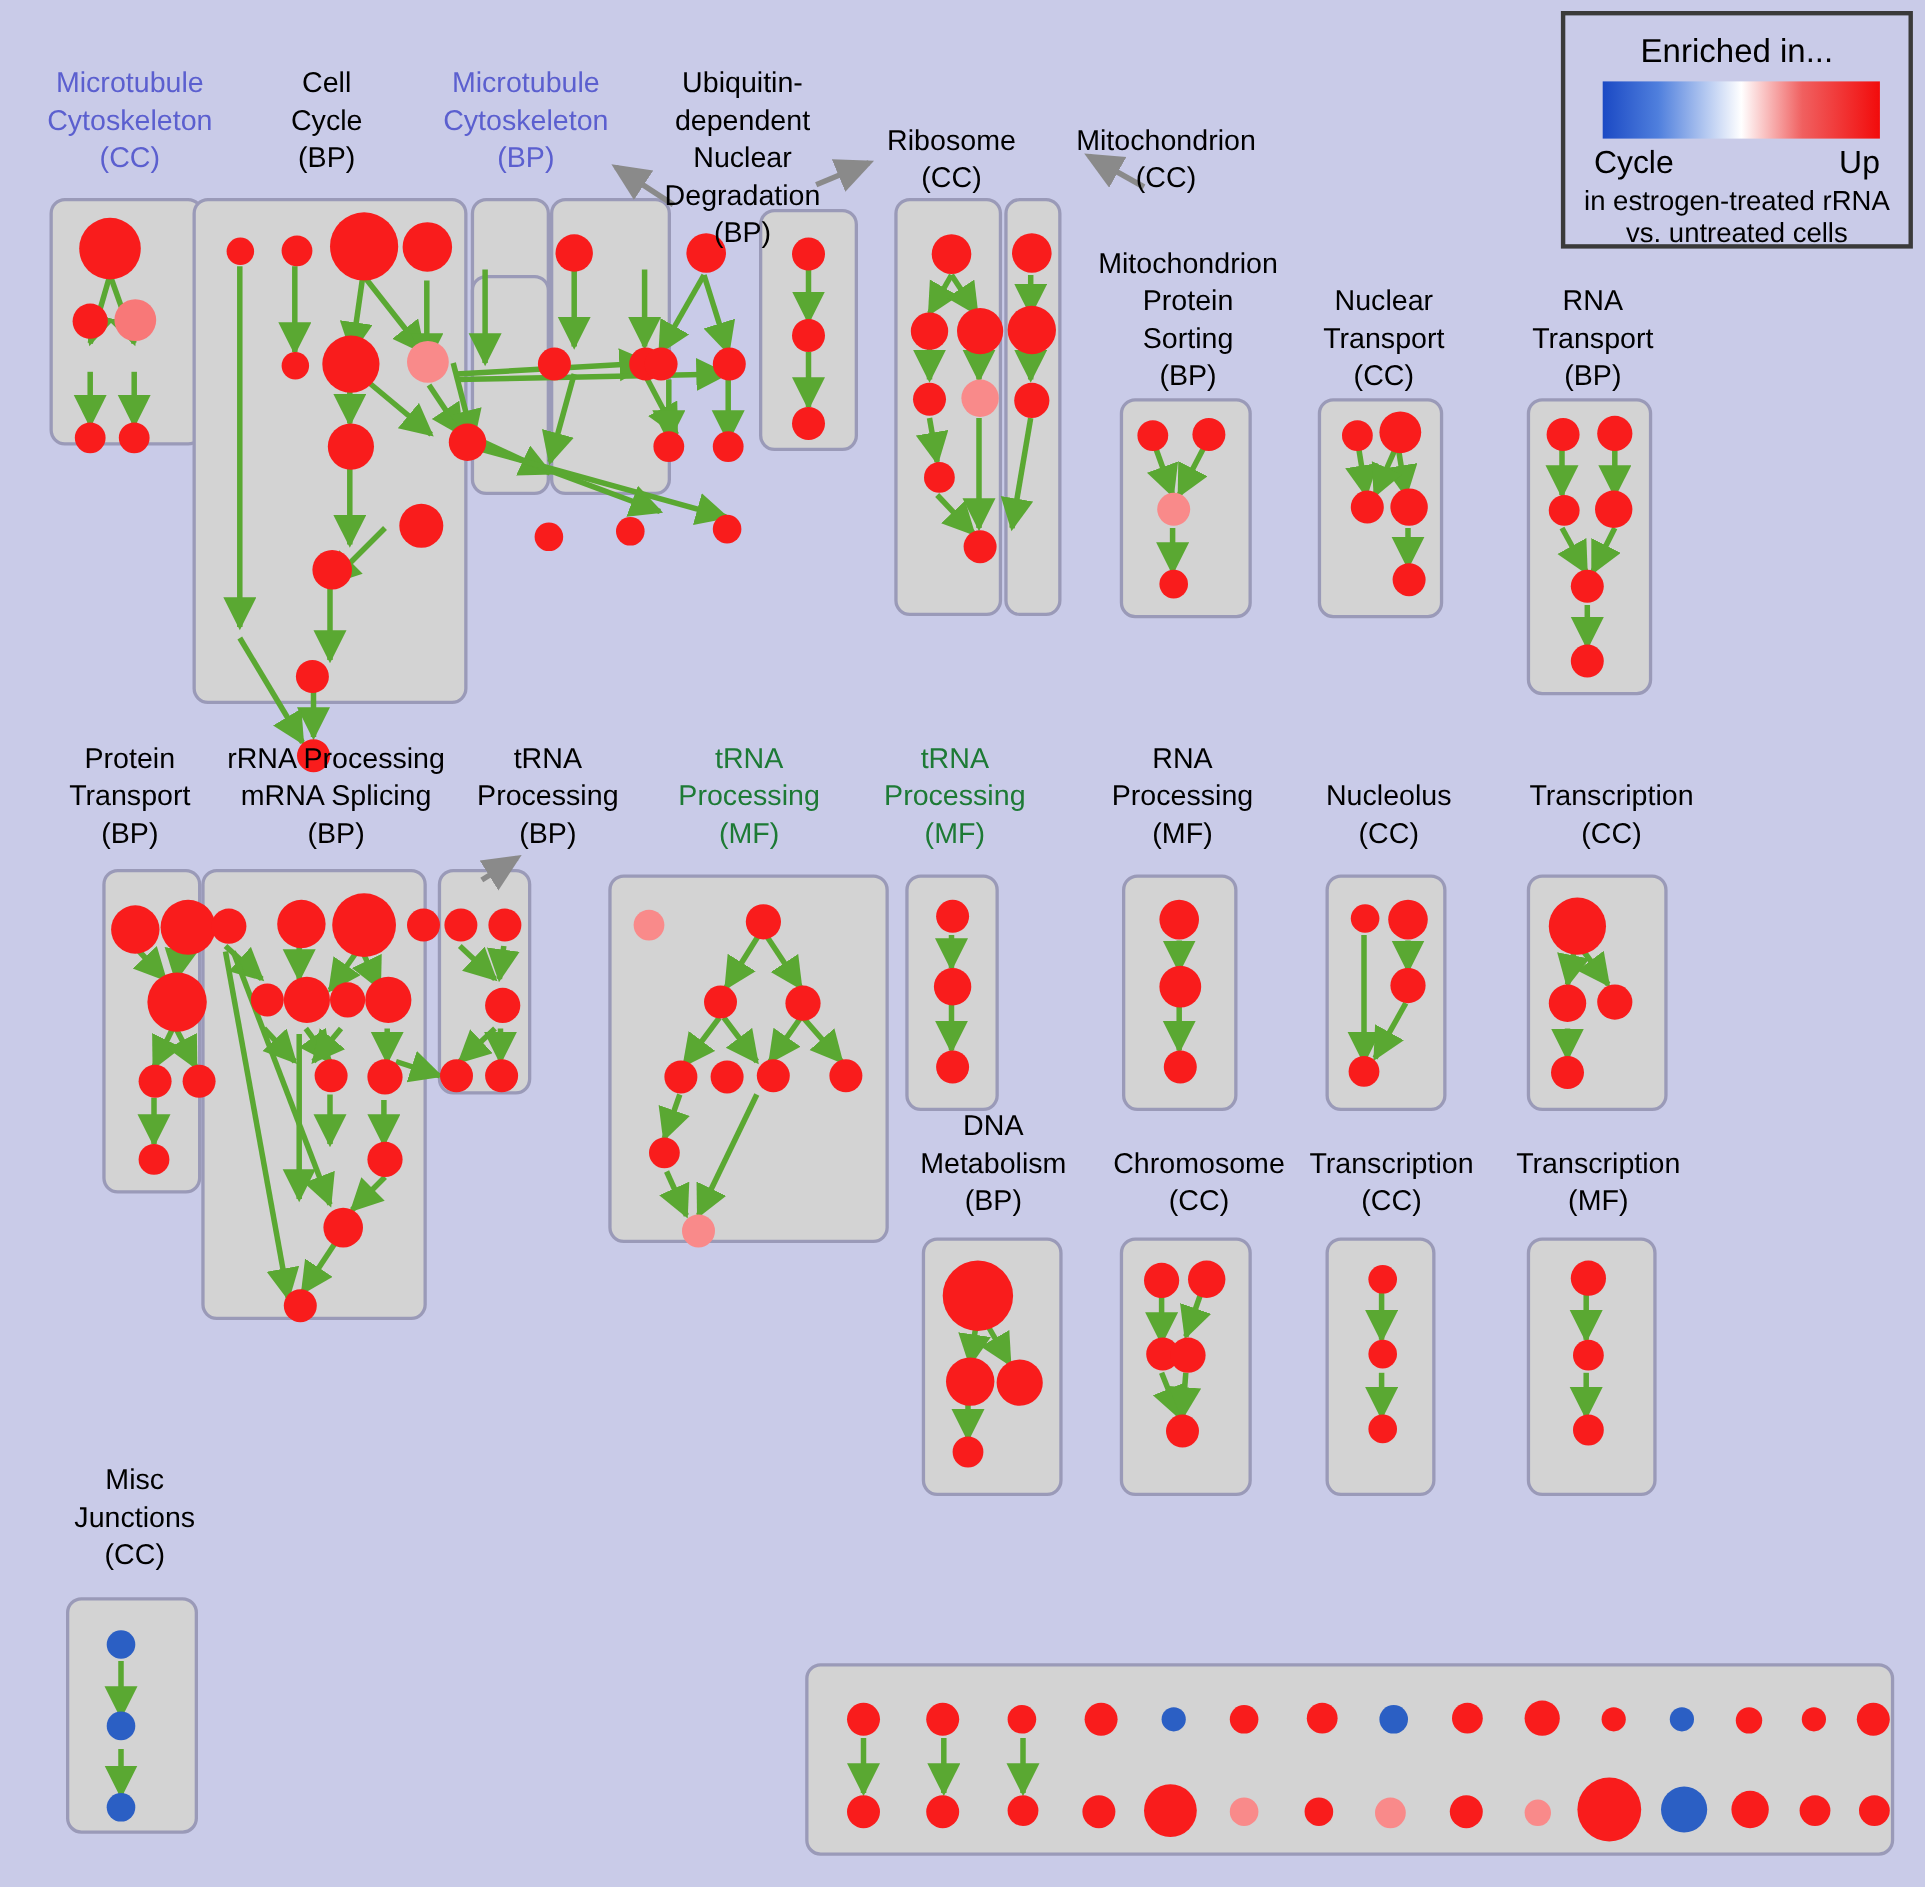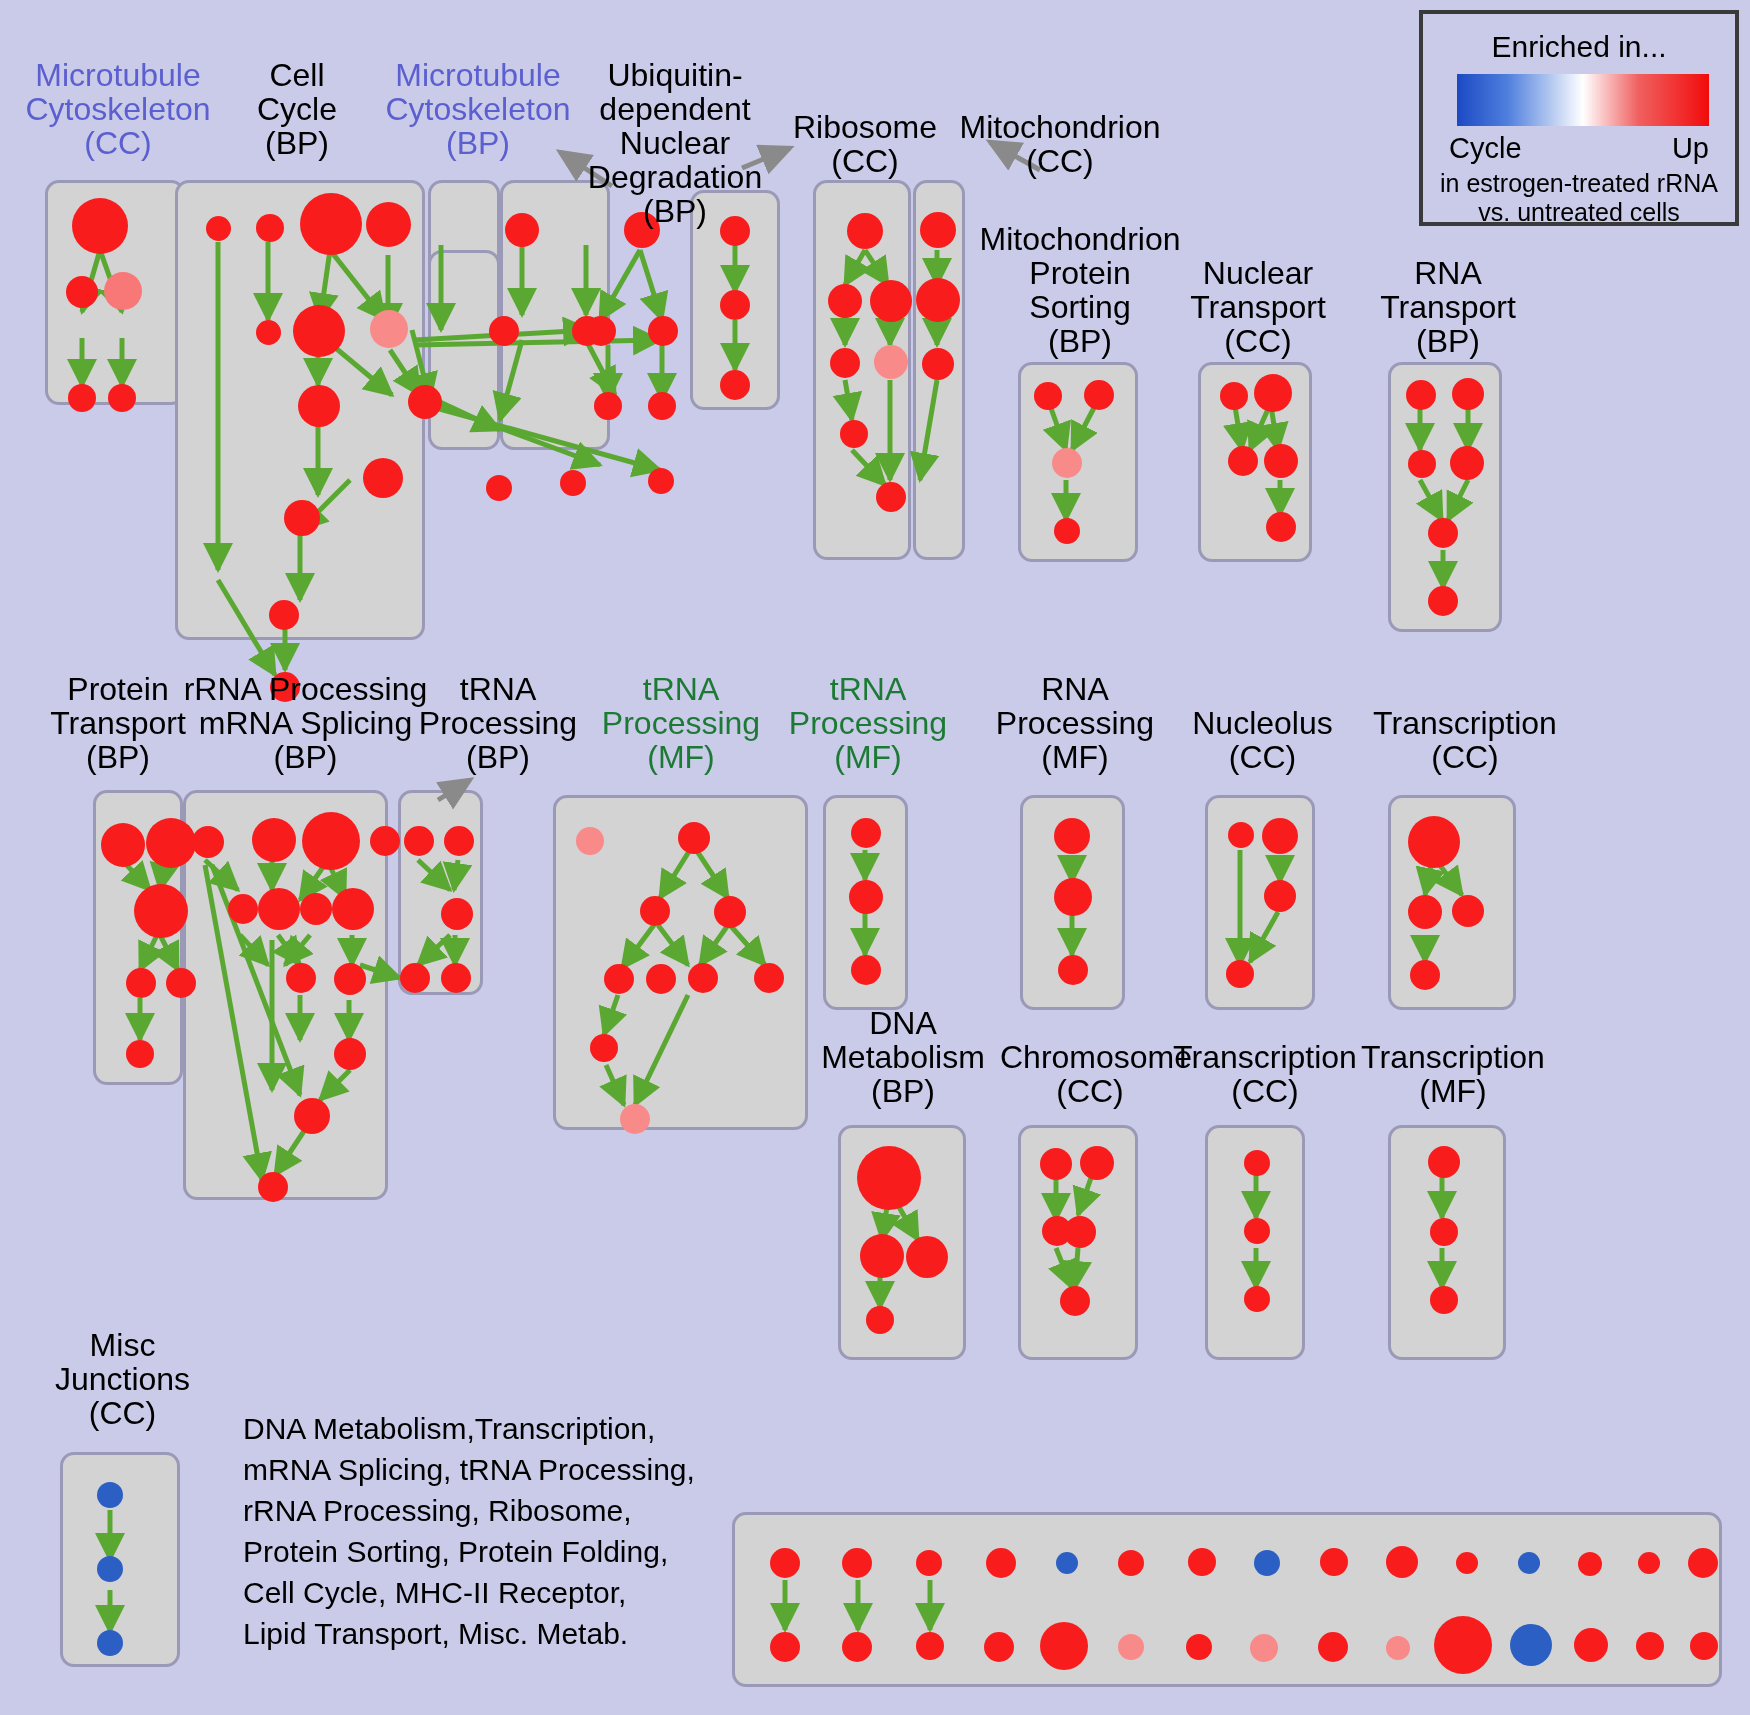--- a/index.html
+++ b/index.html
@@ -15,21 +15,21 @@
   .panel{
     position:absolute;
     background:#d3d3d3;
     border:3px solid #9a9ab8;
     border-radius:14px;
     box-sizing:border-box;
   }
   .label{
     position:absolute;
     color:#000;
-    font-size:32px;
+    font-size:26px;
     line-height:34px;
     text-align:center;
     white-space:pre-line;
   }
   .label.blue{color:#5b5fcf;}
   .label.green{color:#1d7a35;}
   .node{
     position:absolute;
     border-radius:50%;
     background:#f91c1c;
@@ -489,26 +489,20 @@
   <div class="label" style="left:1000px;top:1040px;width:180px;">Chromosome
 (CC)</div>
   <div class="label" style="left:1170px;top:1040px;width:190px;">Transcription
 (CC)</div>
   <div class="label" style="left:1358px;top:1040px;width:190px;">Transcription
 (MF)</div>
   <div class="label" style="left:40px;top:1328px;width:165px;">Misc
 Junctions
 (CC)</div>
 
-  <div id="bigcaption">DNA Metabolism,Transcription,
-mRNA Splicing, tRNA Processing,
-rRNA Processing, Ribosome,
-Protein Sorting, Protein Folding,
-Cell Cycle, MHC-II Receptor,
-Lipid Transport, Misc. Metab.</div>
 
   <div id="legend">
     <div class="lg-title">Enriched in...</div>
     <div class="gradbar"></div>
     <div class="lg-down">Cycle</div>
     <div class="lg-up">Up</div>
     <div class="lg-sub">in estrogen-treated rRNA
 vs. untreated cells</div>
   </div>
 

